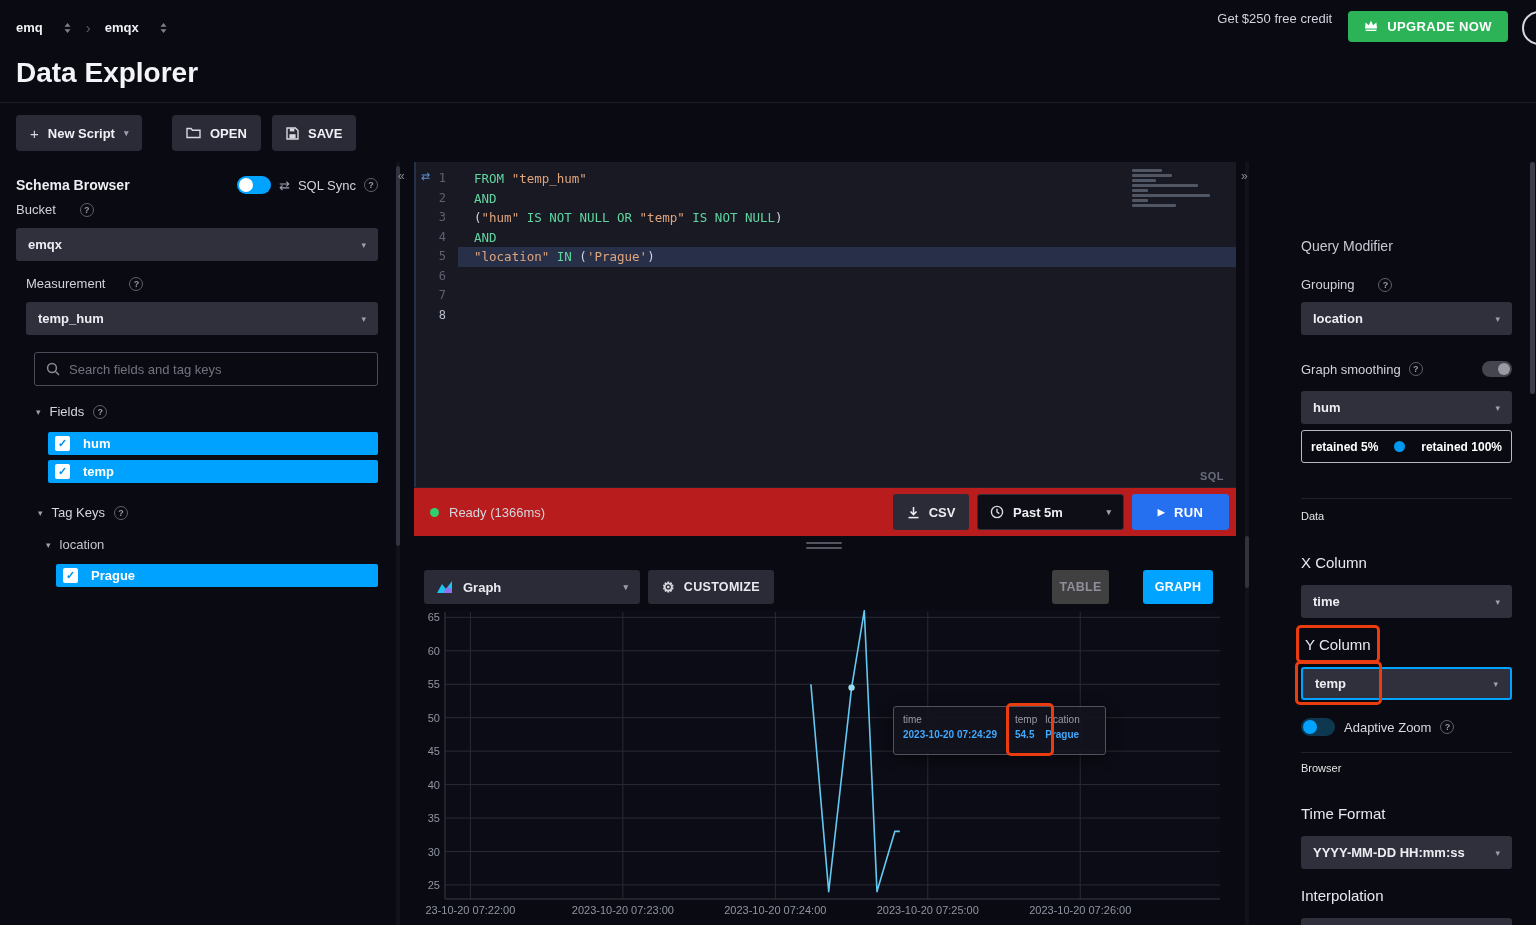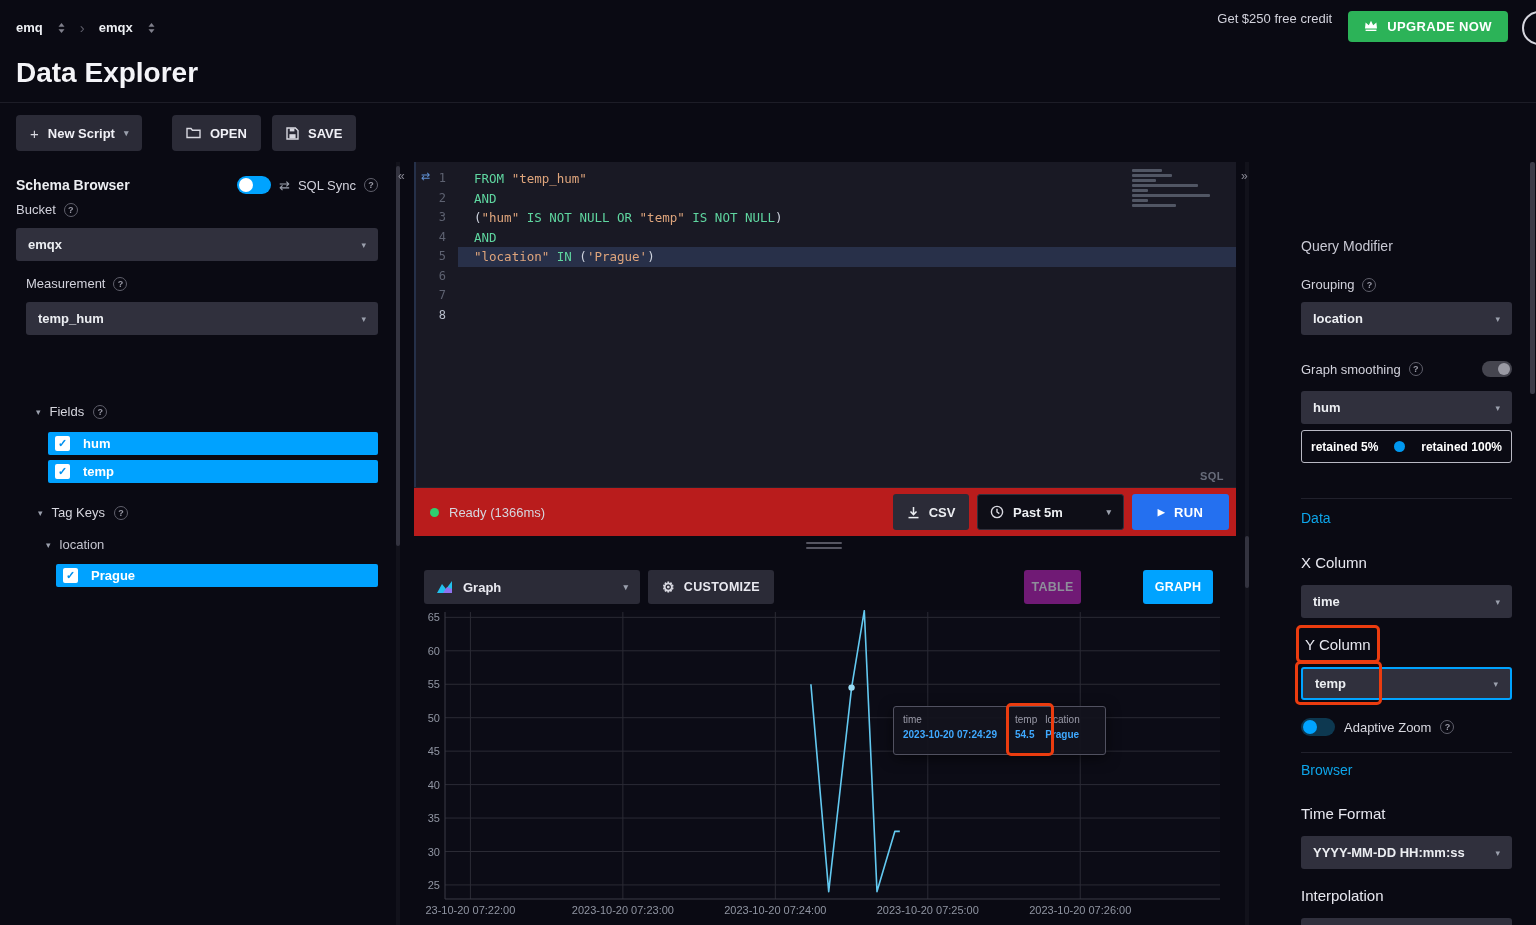--- a/index.html
+++ b/index.html
@@ -2,35 +2,35 @@
 <html><head>
 <meta charset="utf-8">
 <style>
 *{margin:0;padding:0;box-sizing:border-box}
 html,body{background:#04040a}
 #app{position:relative;width:1536px;height:925px;overflow:hidden;background:#0a0a13;font-family:"Liberation Sans",sans-serif;color:#e9e9f0;font-size:13px}
 button{font-family:inherit;border:none;background:none;color:inherit;cursor:pointer}
 
 .topbar{position:absolute;left:0;top:0;width:1536px;height:55px;display:flex;align-items:center;justify-content:space-between;padding-left:16px}
 .crumbs{display:flex;align-items:center}
-.crumb{display:flex;align-items:center;gap:14px;font-weight:bold;font-size:13px;color:#eef0f4}
+.crumb{display:flex;align-items:center;gap:20px;font-weight:bold;font-size:13px;color:#eef0f4}
 .crumb-sep{color:#5c5c68;margin:0 14px;font-size:15px}
 .topbar-right{display:flex;}
 .credit-link{color:#d2d2dc;margin-right:16px;font-size:13px;text-decoration:none;cursor:pointer}
 .upgrade-btn{display:flex;align-items:center;gap:9px;height:31px;padding:0 16px;background:#2cb358;border-radius:4px;color:#fff;font-weight:bold;font-size:13px;letter-spacing:.4px}
 .avatar{width:34px;height:34px;border:2px solid #d6d6de;border-radius:50%;margin-left:14px;margin-right:-20px}
 .page-title{position:absolute;left:16px;top:57px;font-size:28px;font-weight:bold;color:#f4f4f8}
 .title-divider{position:absolute;left:0;top:102px;width:1536px;height:1px;background:#1d1d27}
 
 .tb-btn{position:absolute;top:115px;height:36px;display:flex;align-items:center;gap:9px;padding:0 14px;background:#2b2b37;border-radius:4px;font-weight:bold;font-size:13px;color:#f0f0f6}
 .caret{font-size:9px;color:#9ba0ad}
 .plus{font-size:15px;font-weight:normal;color:#d8d8e0}
 
 .help{display:inline-flex;align-items:center;justify-content:center;width:14px;height:14px;border:1px solid #5f5f6b;border-radius:50%;font-size:9px;color:#9a9aa6;font-weight:bold;flex:none}
-.lbl{position:absolute;color:#d2d2dc;font-size:13px;display:flex;align-items:center;gap:8px}
+.lbl{position:absolute;color:#d2d2dc;font-size:13px;display:flex;align-items:center;gap:24px}
 .dd{position:absolute;height:33px;background:#30303d;border-radius:3px;display:flex;align-items:center;justify-content:space-between;padding:0 12px}
 .dd-val{font-weight:bold;font-size:13px;color:#eceef2;white-space:nowrap}
 .dd.focused{border:2px solid #00a3ff}
 .tgl{position:relative;width:34px;height:18px;border-radius:9px;flex:none}
 .tgl .knob{position:absolute;top:2px;width:14px;height:14px;border-radius:50%;background:#fff}
 .tgl.on{background:#00a3ff}.tgl.on .knob{left:2px}
 .tgl.off{background:#45454f}.tgl.off .knob{right:2px;background:#9a9aa4}
 .tgl.on2{background:#0d3850}.tgl.on2 .knob{left:2px;background:#00a3ff}
 .tree-hdr{position:absolute;display:flex;align-items:center;gap:9px;color:#d6d6de;font-size:13px}
 .tw{color:#9ba0ad;font-size:9px}
@@ -67,32 +67,32 @@
 .play{font-size:9px}
 
 .splitter{position:absolute;left:806px;top:542px;width:36px}
 .splitter div{height:2px;background:#565662;margin-bottom:3px;border-radius:1px}
 
 .view-dd{position:absolute;left:424px;top:570px;width:216px;height:34px;background:#2b2b37;border-radius:3px;display:flex;align-items:center;gap:10px;padding:0 12px;font-weight:bold}
 .view-dd .caret{margin-left:auto}
 .customize-btn{position:absolute;left:648px;top:570px;height:34px;padding:0 14px;background:#2b2b37;border-radius:3px;display:flex;align-items:center;gap:9px;font-weight:bold;font-size:12.5px;letter-spacing:.3px}
 .gear{font-size:14px;color:#d8d8e0}
 .tab{position:absolute;top:570px;height:34px;display:flex;align-items:center;justify-content:center;font-weight:bold;font-size:12.5px;border-radius:3px;letter-spacing:.3px}
-.tab.table{left:1024px;width:57px;background:#701a75;color:#8e8e9a}
+.tab.table{left:1052px;width:57px;background:#404040;color:#8e8e9a}
 .tab.graph{left:1143px;width:70px;background:#00a3ff;color:#fff}
 
 .chart{position:absolute;left:424px;top:610px;width:801px;height:312px}
 .tooltip{position:absolute;left:893px;top:706px;width:213px;height:49px;background:rgba(19,19,29,.93);border:1px solid #515160;border-radius:3px;box-shadow:0 3px 14px rgba(0,0,0,.55);display:flex;gap:8px;padding:7px 9px;z-index:20}
 .tt-col{display:flex;flex-direction:column;gap:4px}
 .tt-col.time{width:104px}
 .tt-lbl{font-size:10px;color:#9a9aa8}
 .tt-val{font-size:10px;font-weight:bold;color:#3fa9ff;white-space:nowrap}
 
 .qm-title{position:absolute;left:1301px;top:238px;color:#c9c9d4;font-size:14px}
-.section-lbl{position:absolute;color:#0ea5e9;font-size:14px}
+.section-lbl{position:absolute;color:#e5e5e5;font-size:11px}
 .big-lbl{position:absolute;color:#e8e8f0;font-size:15px}
 .retained{position:absolute;left:1301px;top:430px;width:211px;height:33px;border:1px solid #b9b9c4;border-radius:3px;display:flex;align-items:center;justify-content:space-between;padding:0 9px;font-size:12px;font-weight:bold;color:#fff}
 .blue-dot{width:11px;height:11px;border-radius:50%;background:#0098f0}
 .row-flex{position:absolute;display:flex;align-items:center;gap:10px}
 .rdivider{position:absolute;left:1301px;width:211px;height:1px;background:#21212c}
 
 .ann{position:absolute;border:3px solid #eb3c0f;border-radius:5px;z-index:30;pointer-events:none}
 
 .track{position:absolute;width:4px;background:#12121b}
 .thumb{position:absolute;width:4px;background:#33333f;border-radius:2px}
@@ -179,20 +179,27 @@
 
   <div class="lbl" style="left:26px;top:276px">
     <span>Measurement</span>
     <span class="help">?</span>
   </div>
   <div class="dd" style="left:26px;top:302px;width:352px">
     <span class="dd-val">temp_hum</span>
     <span class="caret">▾</span>
   </div>
 
+  <div class="search-box">
+    <svg width="14" height="14" viewBox="0 0 14 14">
+        <circle cx="6" cy="6" r="4.4" fill="none" stroke="#8a8a96" stroke-width="1.5"></circle>
+        <line x1="9.3" y1="9.3" x2="13" y2="13" stroke="#8a8a96" stroke-width="1.5"></line>
+      </svg>
+    <input type="text" placeholder="Search fields and tag keys" style="">
+  </div>
 
   <div class="tree-hdr" style="left:36px;top:404px">
     <span class="tw">▾</span>
     <span>Fields</span>
     <span class="help">?</span>
   </div>
   <div class="sel-row" style="left:48px;top:432px;width:330px">
     <span class="cbx">✓</span>
     <span class="sel-lbl">hum</span>
   </div>

